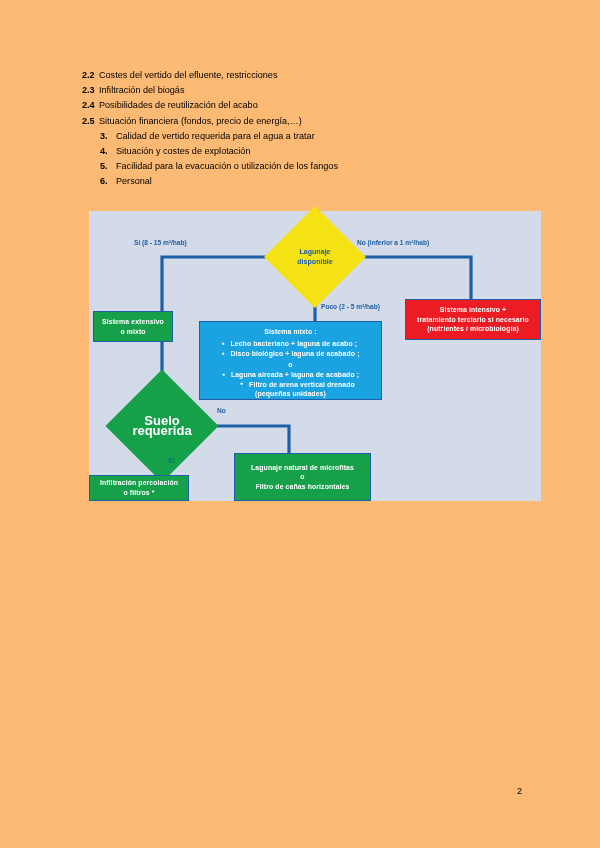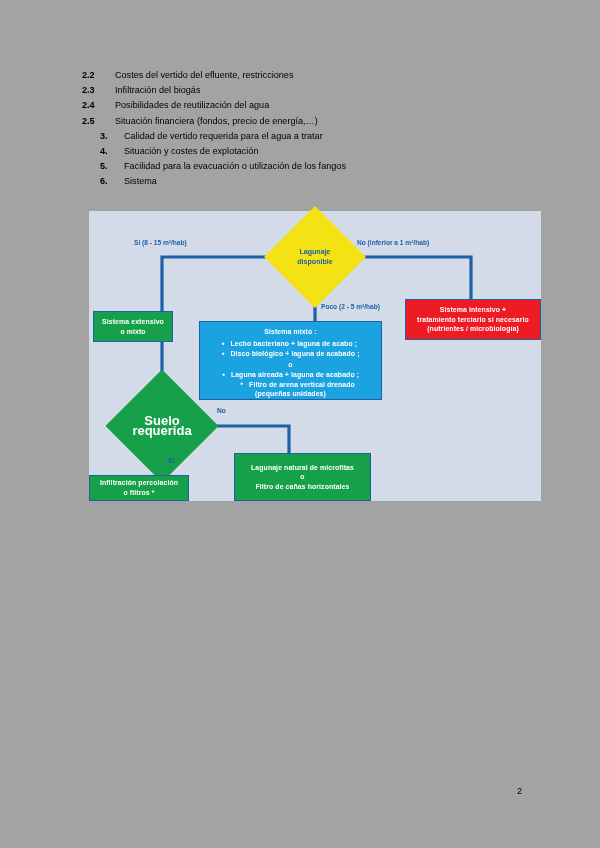--- a/index.html
+++ b/index.html
@@ -11,21 +11,21 @@
     width: 600px;
     height: 848px;
     position: relative;
     font-family: "Liberation Sans", sans-serif;
     overflow: hidden;
   }
 
   .page {
     position: absolute;
     inset: 0;
-    background: #a3a3a3;
+    background: #fdba74;
   }
 
   
   .outline {
     position: absolute;
     left: 82px;
     top: 68px;
     width: 440px;
   }
   .outline-row {
@@ -38,25 +38,25 @@
   }
   .outline-row .num {
     font-weight: bold;
     flex: 0 0 auto;
   }
   .outline-row .txt {
     flex: 0 0 auto;
   }
 
   .lvl1 .num { width: 15px; }
-  .lvl1 .txt { margin-left: 18px; }
+  .lvl1 .txt { margin-left: 2px; }
 
   .lvl2 { padding-left: 18px; }
   .lvl2 .num { width: 13px; }
-  .lvl2 .txt { margin-left: 11px; text-align: right; }
+  .lvl2 .txt { margin-left: 3px; text-align: right; }
 
   
   .diagram {
     position: absolute;
     left: 89px;
     top: 211px;
     width: 452px;
     height: 290px;
     background: #d3dbe8;
   }
@@ -172,41 +172,41 @@
     <div class="outline-row lvl1">
       <span class="num">2.2</span>
       <span class="txt">Costes del vertido del efluente, restricciones</span>
     </div>
     <div class="outline-row lvl1">
       <span class="num">2.3</span>
       <span class="txt">Infiltración del biogás</span>
     </div>
     <div class="outline-row lvl1">
       <span class="num">2.4</span>
-      <span class="txt">Posibilidades de reutilización del agua</span>
+      <span class="txt">Posibilidades de reutilización del acabo</span>
     </div>
     <div class="outline-row lvl1">
       <span class="num">2.5</span>
       <span class="txt">Situación financiera (fondos, precio de energía,…)</span>
     </div>
     <div class="outline-row lvl2">
       <span class="num">3.</span>
       <span class="txt">Calidad de vertido requerida para el agua a tratar</span>
     </div>
     <div class="outline-row lvl2">
       <span class="num">4.</span>
       <span class="txt">Situación y costes de explotación</span>
     </div>
     <div class="outline-row lvl2">
       <span class="num">5.</span>
       <span class="txt">Facilidad para la evacuación o utilización de los fangos</span>
     </div>
     <div class="outline-row lvl2">
       <span class="num">6.</span>
-      <span class="txt">Sistema</span>
+      <span class="txt">Personal</span>
     </div>
   </div>
 
   <div class="diagram">
 
     <svg class="wires" viewBox="0 0 452 290">
       <g stroke="#1f5fa8" stroke-width="3.2" fill="none">
 
         <path d="M 190 46 L 73 46 L 73 100"></path>
 

